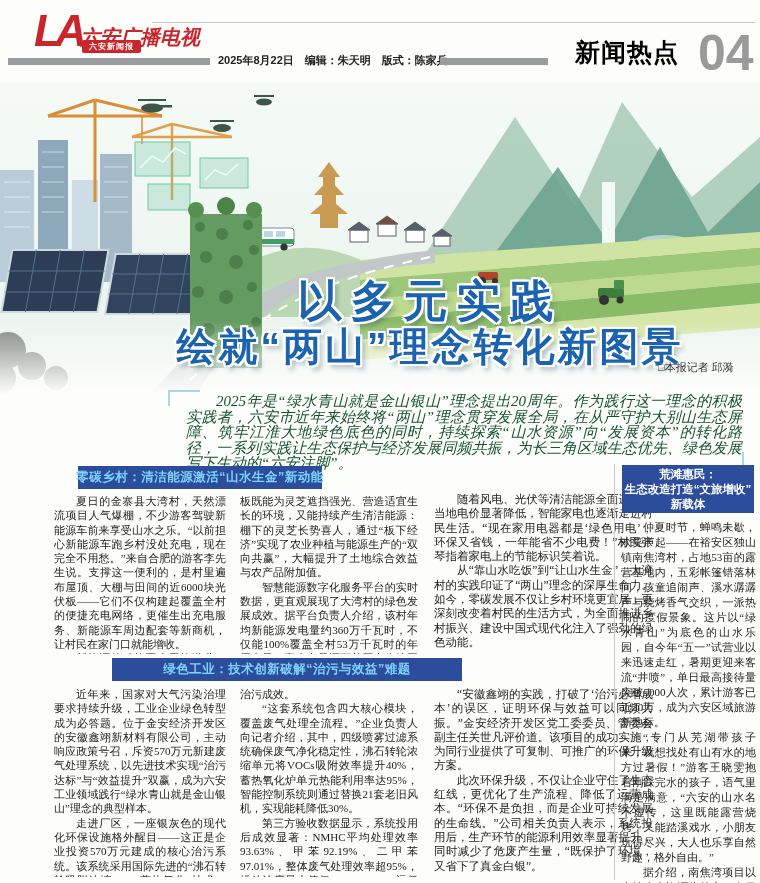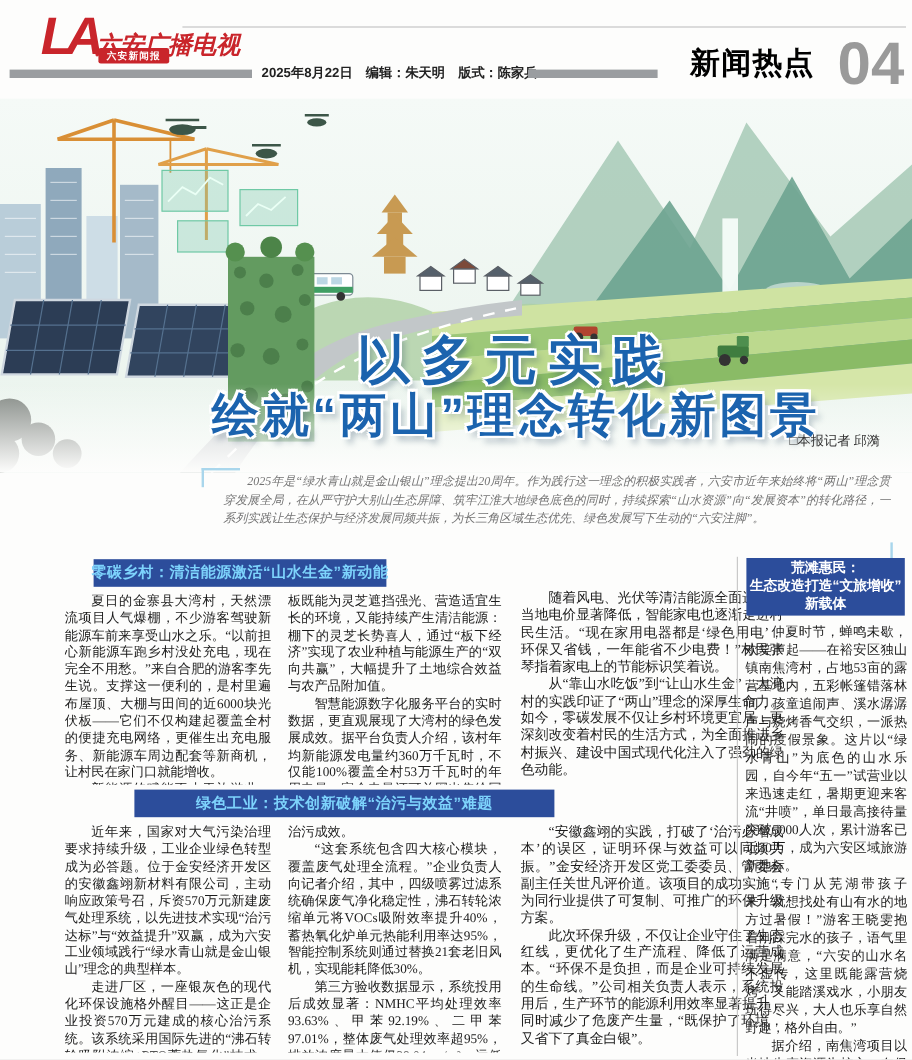--- a/index.html
+++ b/index.html
@@ -27,22 +27,22 @@
   .illustration{position:absolute;left:0;top:82px;width:760px;height:312px;}
   
   .headline{position:absolute;left:90px;top:278px;width:680px;text-align:center;
         font-family:"Liberation Sans",sans-serif;font-weight:900;color:#1b63ae;
         text-shadow:-2px -2px 0 #fff,2px -2px 0 #fff,-2px 2px 0 #fff,2px 2px 0 #fff,
         0 -2px 0 #fff,0 2px 0 #fff,-2px 0 0 #fff,2px 0 0 #fff,4px 5px 5px rgba(30,60,90,.35);}
   .headline .l1{font-size:44px;letter-spacing:9px;line-height:46px;}
   .headline .l2{font-size:39px;letter-spacing:3px;line-height:46px;}
   .byline{position:absolute;left:658px;top:360px;font-size:11px;color:#333;}
   
-  .intro{position:absolute;left:186px;top:394px;width:556px;font-size:10px;line-height:15.6px;
-        text-align:justify;font-style:italic;color:#737373;}
+  .intro{position:absolute;left:186px;top:394px;width:556px;font-size:15px;line-height:15.6px;
+        text-align:justify;font-style:italic;color:#14532d;}
   .intro p{margin:0;text-indent:2em;}
   .corner{position:absolute;width:30px;height:14px;}
   .corner.tl{left:168px;top:390px;border-left:2px solid #a9d6ec;border-top:2px solid #a9d6ec;}
   .corner.br{left:712px;top:452px;border-right:2px solid #a9d6ec;border-bottom:2px solid #a9d6ec;}
   
   .bar{position:absolute;height:23px;background:#2c4d9b;color:#7dd3fc;display:flex;
         align-items:center;justify-content:center;font-family:"Liberation Sans",sans-serif;
         font-size:12.5px;font-weight:700;letter-spacing:.5px;white-space:nowrap;}
   .bar1{left:78px;top:466px;width:244px;}
   .bar2{left:112px;top:658px;width:350px;}

